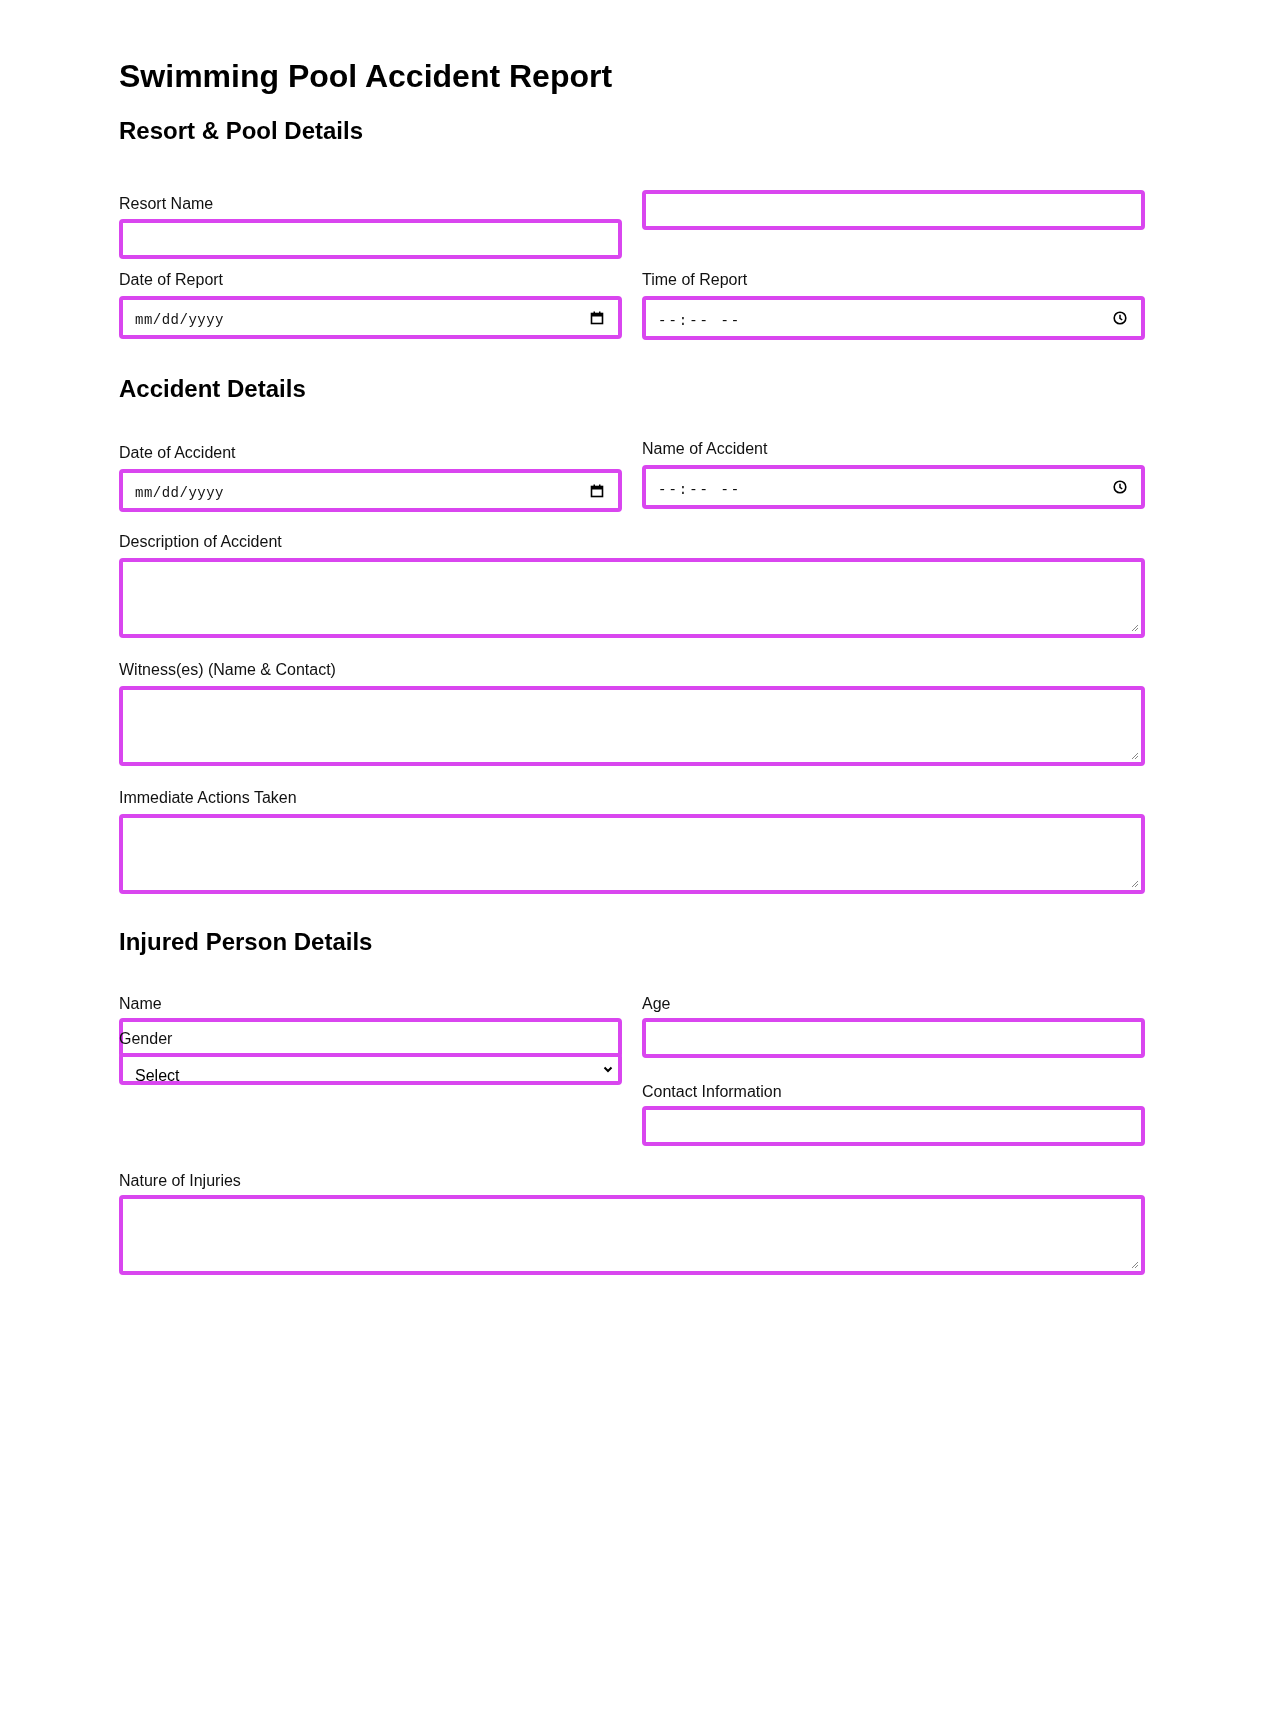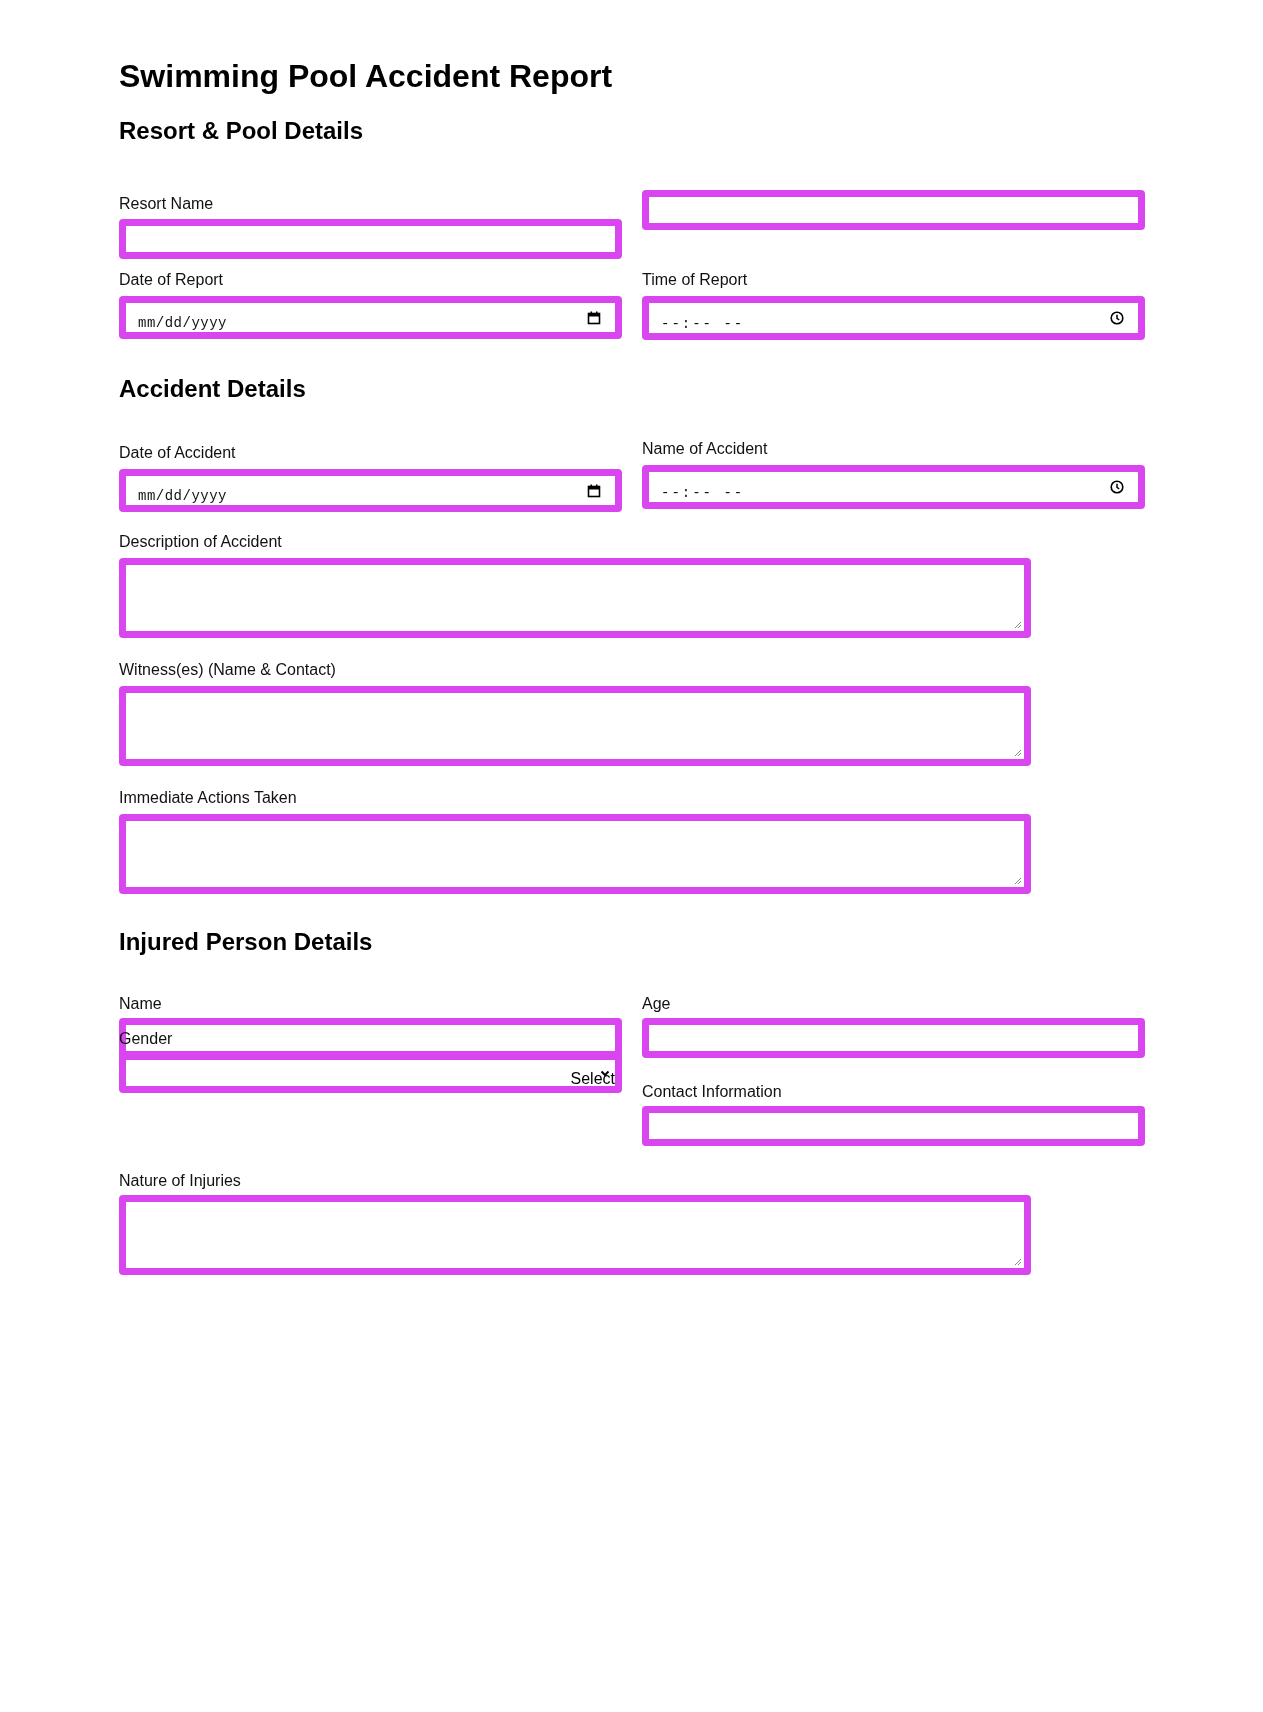--- a/index.html
+++ b/index.html
@@ -4,36 +4,36 @@
 <style>
   * { box-sizing: border-box; margin: 0; padding: 0; }
   html, body { width: 1263px; height: 1712px; background: #ffffff; overflow: hidden; }
   body { font-family: "Liberation Sans", sans-serif; color: #000; position: relative; }
   .page { position: absolute; left: 119px; top: 0; width: 1026px; }
   h1 { position: absolute; left: 0; top: 58px; font-size: 32px; font-weight: bold; line-height: 37px; white-space: nowrap; }
   h2 { position: absolute; left: 0; font-size: 24px; font-weight: bold; line-height: 28px; white-space: nowrap; }
   .field { position: absolute; }
   .col-l { left: 0; width: 503px; }
   .col-r { left: 523px; width: 503px; }
-  .col-full { left: 0; width: 912px; }
+  .col-full { left: 0; width: 1026px; }
   .label { display: block; font-size: 16px; line-height: 18px; color: #111; white-space: nowrap; }
   .box {
-    display: block; width: 100%; border: 7px solid #d946ef; border-radius: 4px;
+    display: block; width: 100%; border: 4px solid #d946ef; border-radius: 4px;
     background: #fff; position: relative; font-family: "Liberation Sans", sans-serif;
     font-size: 16px; color: #000; outline: none;
   }
   .text-input { height: 40px; padding: 0 10px; }
   .date-box { height: 43px; padding: 0 12px; }
   .time-box { height: 44px; padding: 0 12px; }
   .mono { font-family: "Liberation Mono", "DejaVu Sans Mono", monospace; font-size: 14px; line-height: 41px; color: #111; letter-spacing: 0.5px; }
   .time-text { letter-spacing: 2px; line-height: 42px; }
   .icon-right { position: absolute; right: 13px; top: 50%; transform: translateY(-50%); width: 16px; height: 16px; }
   .textarea { height: 80px; resize: none; }
   .resize-handle { position: absolute; right: 2px; bottom: 2px; width: 9px; height: 9px; }
-  .select-box { height: 40px; padding: 0 0; line-height: 38px; text-align: right; }
+  .select-box { height: 32px; padding: 0 12px; line-height: 38px; }
   .select-text { font-size: 16px; }
 </style>
 </head>
 <body>
 
 <div class="page">
 
   <h1>Swimming Pool Accident Report</h1>
 
   <h2 style="top:117px;">Resort &amp; Pool Details</h2>

